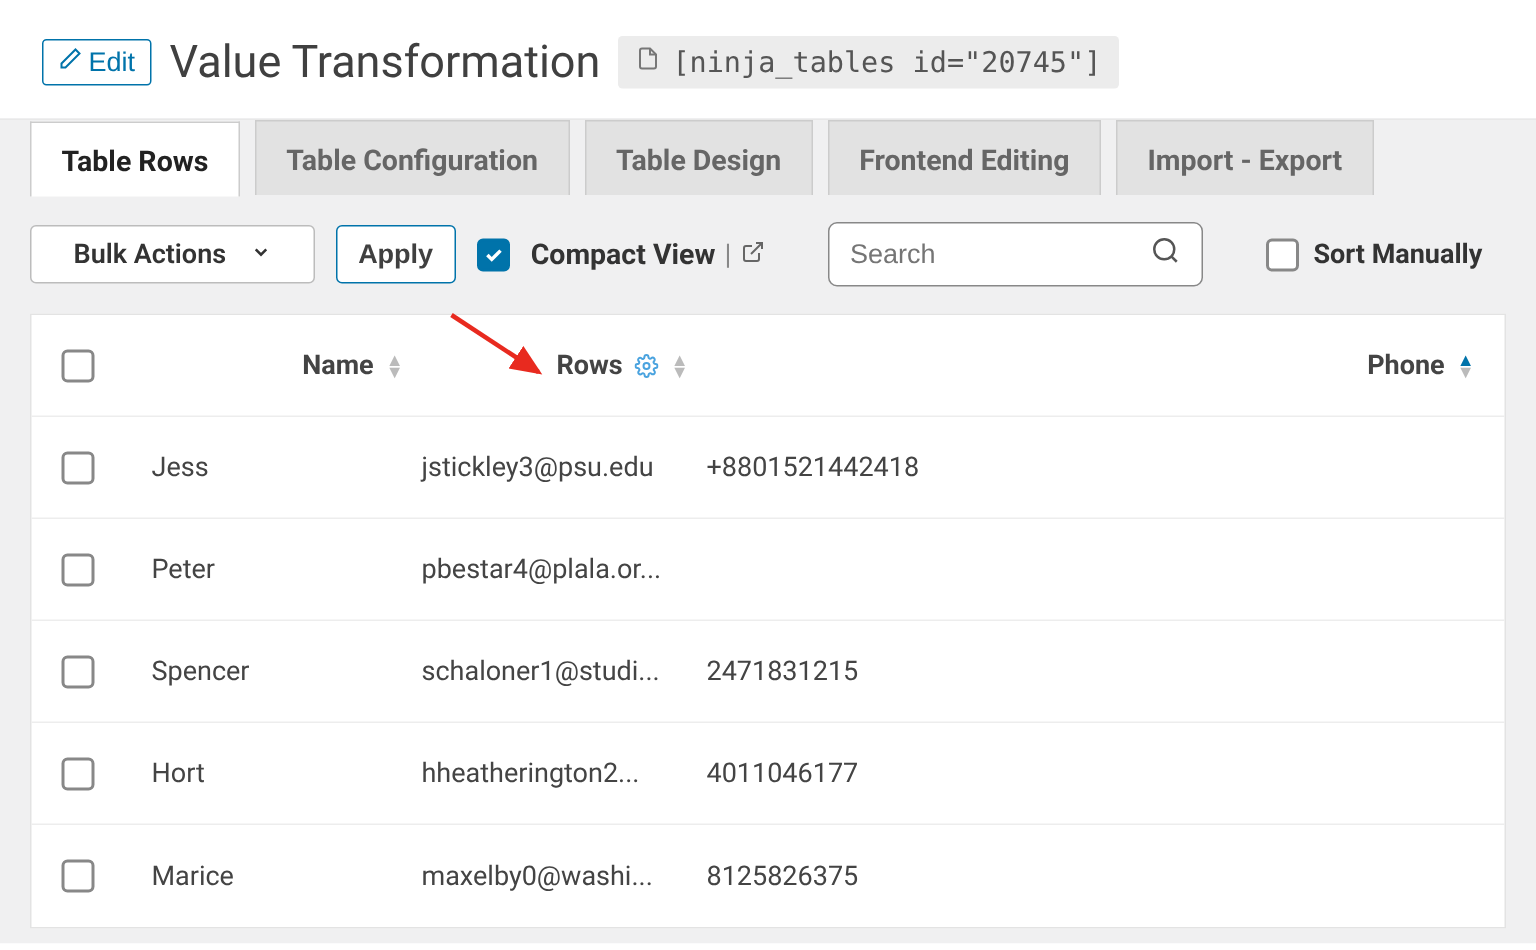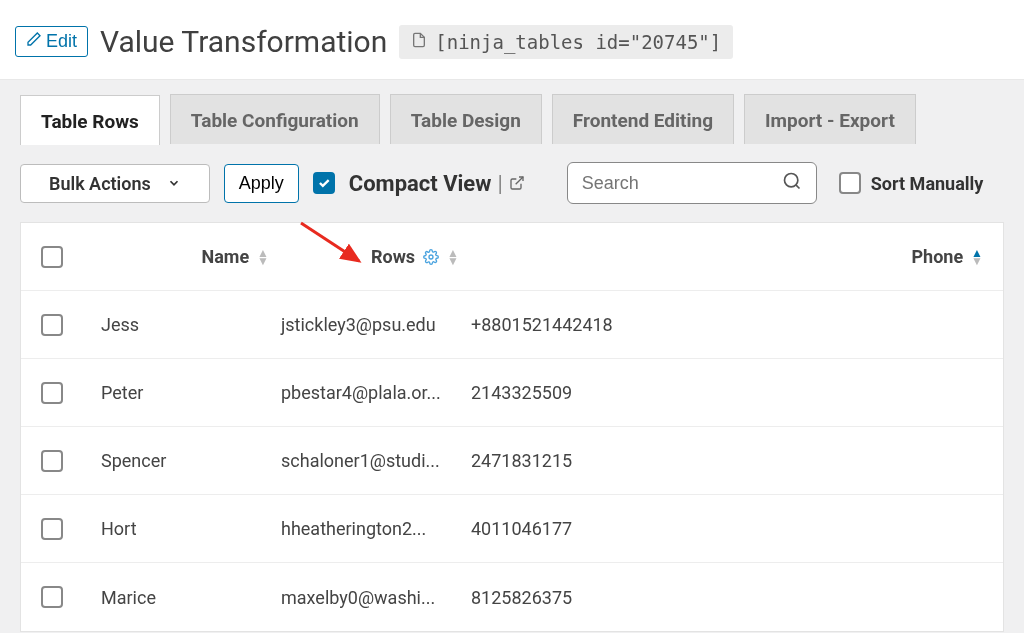--- a/index.html
+++ b/index.html
@@ -5,21 +5,21 @@
     * { box-sizing: border-box; margin: 0; padding: 0; }
     body {
       font-family: -apple-system, BlinkMacSystemFont, "Segoe UI", Roboto, sans-serif;
       font-size: 18px;
       background: #fff;
       color: #333;
     }
     .header {
       display: flex;
       align-items: center;
-      padding: 24px 28px 20px 15px;
+      padding: 24px 28px 20px 28px;
       gap: 12px;
     }
     .edit-btn {
       display: inline-flex;
       align-items: center;
       gap: 4px;
       border: 1px solid #0073aa;
       background: #fff;
       color: #0073aa;
       padding: 4px 10px;
@@ -44,21 +44,20 @@
       border-radius: 3px;
     }
     .content-wrap {
       background: #f0f0f1;
       padding: 0 20px 10px 20px;
       border-top: 1px solid #e8e8e8;
     }
     .tabs {
       display: flex;
       gap: 10px;
-      padding-top: 14px;
     }
     .tab {
       background: #e2e2e2;
       border: 1px solid #ccc;
       border-bottom: none;
       color: #666;
       font-weight: 700;
       font-size: 19px;
       padding: 14px 20px 12px 20px;
       cursor: pointer;
@@ -85,23 +84,23 @@
       padding: 8px 28px;
       font-size: 18px;
       font-weight: 600;
       color: #333;
       cursor: pointer;
       gap: 16px;
     }
     .apply-btn {
       border: 1px solid #0073aa;
       background: #fff;
-      color: #000000;
-      font-size: 18px;
-      font-weight: 400;
+      color: #404040;
+      font-size: 18px;
+      font-weight: 700;
       padding: 8px 14px;
       border-radius: 4px;
       cursor: pointer;
     }
     .checkbox {
       width: 22px;
       height: 22px;
       border: 2px solid #888;
       border-radius: 4px;
       display: inline-flex;
@@ -113,21 +112,21 @@
     }
     .checkbox.checked {
       border-color: #0073aa;
       background: #0073aa;
       color: #fff;
     }
     .check-svg { width: 14px; height: 14px; }
     .cv-label {
       font-weight: 700;
       color: #333;
-      font-size: 22px;
+      font-size: 19px;
       display: inline-flex;
       align-items: center;
       gap: 6px;
     }
     .search-container { margin-left: 28px; }
     .search-box {
       display: inline-flex;
       background: #fff;
       border: 1px solid #888;
       border-radius: 6px;
@@ -140,21 +139,21 @@
       outline: none;
       font-size: 18px;
       width: 180px;
       color: #555;
       background: transparent;
     }
     .sort-wrap {
       display: inline-flex;
       align-items: center;
       gap: 10px;
-      margin-left: 8px;
+      margin-left: 28px;
     }
     .sort-label { font-weight: 700; font-size: 18px; color: #333; }
     .table-wrap {
       background: #fff;
       border: 1px solid #e3e3e3;
       position: relative;
     }
     .trow {
       display: flex;
       align-items: center;
@@ -317,21 +316,20 @@
       <div class="cell name">Jess</div>
       <div class="cell email">jstickley3@psu.edu</div>
       <div class="cell phone">+8801521442418</div>
     </div>
     <div class="trow">
       <div class="cell chk">
           <span class="checkbox"></span>
         </div>
       <div class="cell name">Peter</div>
       <div class="cell email">pbestar4@plala.or...</div>
-      <div class="cell phone">2143325509</div>
     </div>
     <div class="trow">
       <div class="cell chk">
           <span class="checkbox"></span>
         </div>
       <div class="cell name">Spencer</div>
       <div class="cell email">schaloner1@studi...</div>
       <div class="cell phone">2471831215</div>
     </div>
     <div class="trow">

